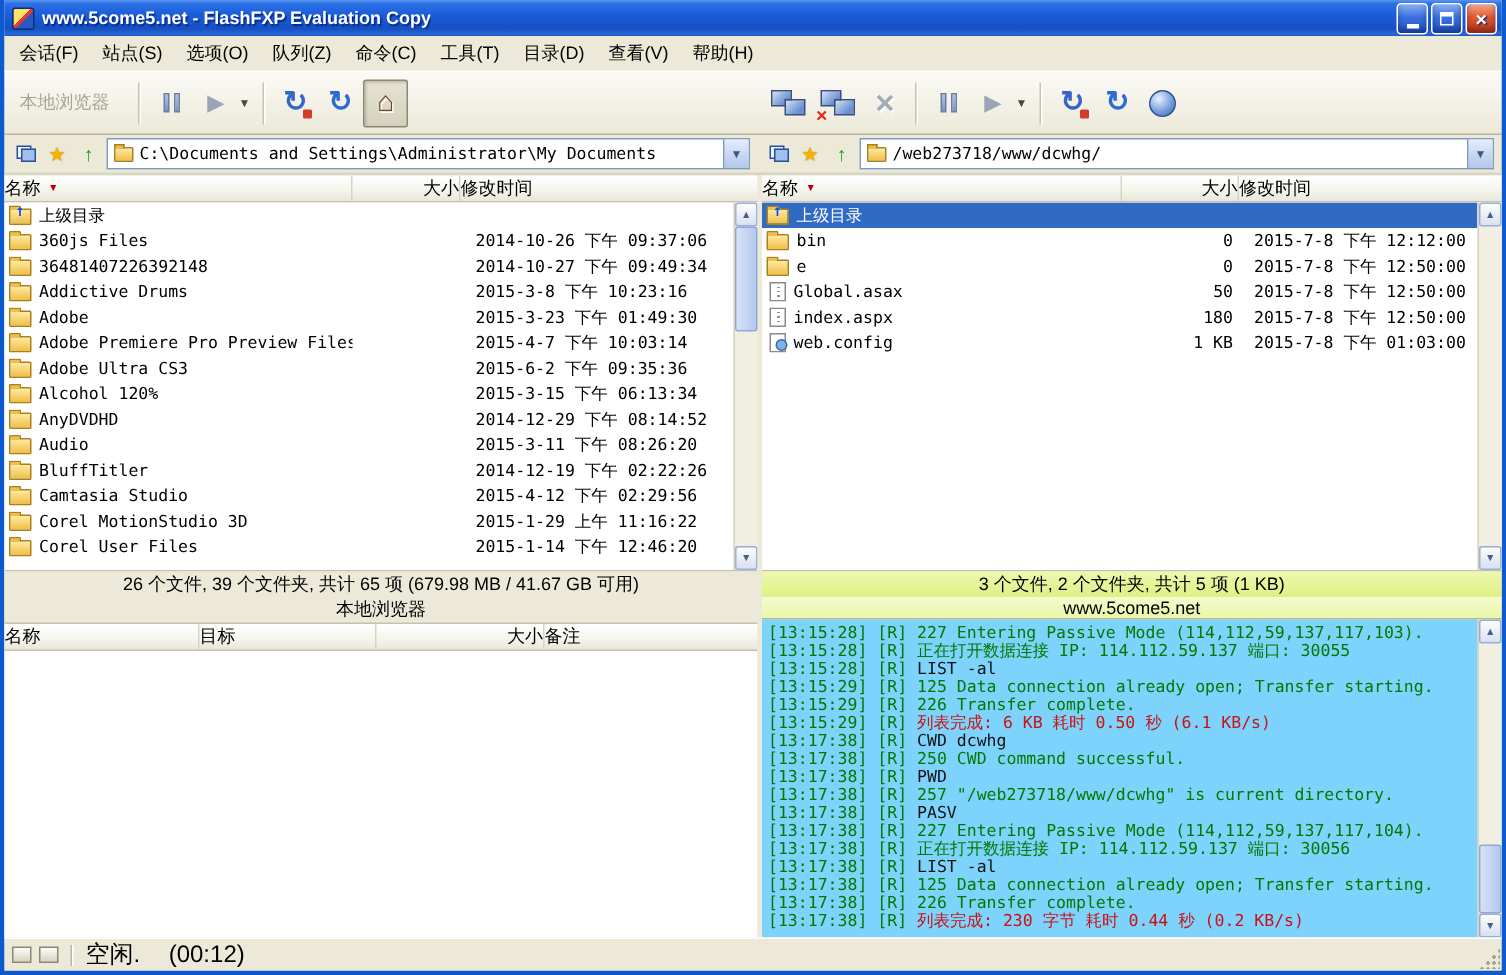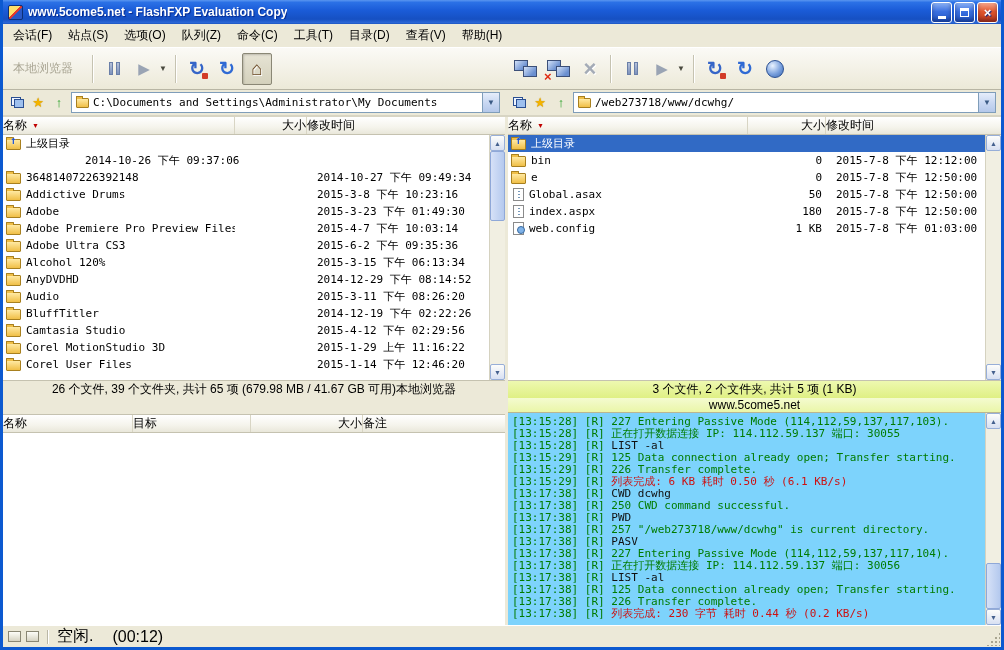--- a/index.html
+++ b/index.html
@@ -118,21 +118,21 @@
   
   .vscroll{width:16px;flex:0 0 16px;background:#f1efe2;border-left:1px solid #d5d2c0;display:flex;flex-direction:column;}
   .sbtn{height:16px;flex:0 0 16px;display:flex;align-items:center;justify-content:center;font-size:7px;color:#44608e;
     background:linear-gradient(180deg,#fdfdfb,#d8e0f2);border:1px solid #97aed8;border-radius:2px;}
   .strack{flex:1;position:relative;}
   .sthumb{position:absolute;left:0;right:0;background:linear-gradient(90deg,#d6e1f7,#b4c9ee);border:1px solid #8fa8d8;border-radius:2px;}
   .thumb-top{top:0;height:70px;}
   .thumb-bottom{bottom:0;height:46px;}
 
   
-  .lstatus{flex:0 0 34px;display:flex;flex-direction:row;justify-content:center;text-align:center;font-size:12px;background:#ece9d8;border-bottom:1px solid #c5c2b0;}
+  .lstatus{flex:0 0 34px;display:flex;flex-direction:column;justify-content:center;text-align:center;font-size:12px;background:#ece9d8;border-bottom:1px solid #c5c2b0;}
   .lstatus div{height:17px;line-height:17px;white-space:nowrap;overflow:hidden;}
   .queue-body{flex:1;background:#fff;}
 
   
   .rstatus{flex:0 0 32px;display:flex;flex-direction:column;text-align:center;font-size:12px;border-bottom:1px solid #b9b692;}
   .rstat1{flex:1;display:flex;align-items:center;justify-content:center;background:linear-gradient(180deg,#eef8b0,#dff084);white-space:nowrap;}
   .rstat2{flex:1;display:flex;align-items:center;justify-content:center;background:linear-gradient(180deg,#f4fbd0,#eaf6a8);white-space:nowrap;}
   .log-wrap{flex:1;display:flex;background:#7dd3fc;min-height:0;}
   .log-body{flex:1;padding:3px 2px 2px 4px;font-family:"DejaVu Sans Mono",monospace;font-size:11px;line-height:12px;overflow:hidden;white-space:nowrap;}
   .log-line{height:12px;}
@@ -306,20 +306,24 @@
                 <span class="fic parent-icon"></span>
                 <span>上级目录</span>
               </span>
             <span class="csize"></span>
               <span class="cdate"></span>
           </div>
           <div class="repeat-host">
             
           
               <div class="frow">
+                <span class="cname">
+                  <span class="fic folder-icon"></span>
+                  <span>360js Files</span>
+                </span>
                 <span class="csize"></span>
                 <span class="cdate">2014-10-26 下午 09:37:06</span>
               </div>
             
               <div class="frow">
                 <span class="cname">
                   <span class="fic folder-icon"></span>
                   <span>36481407226392148</span>
                 </span>
                 <span class="csize"></span>

